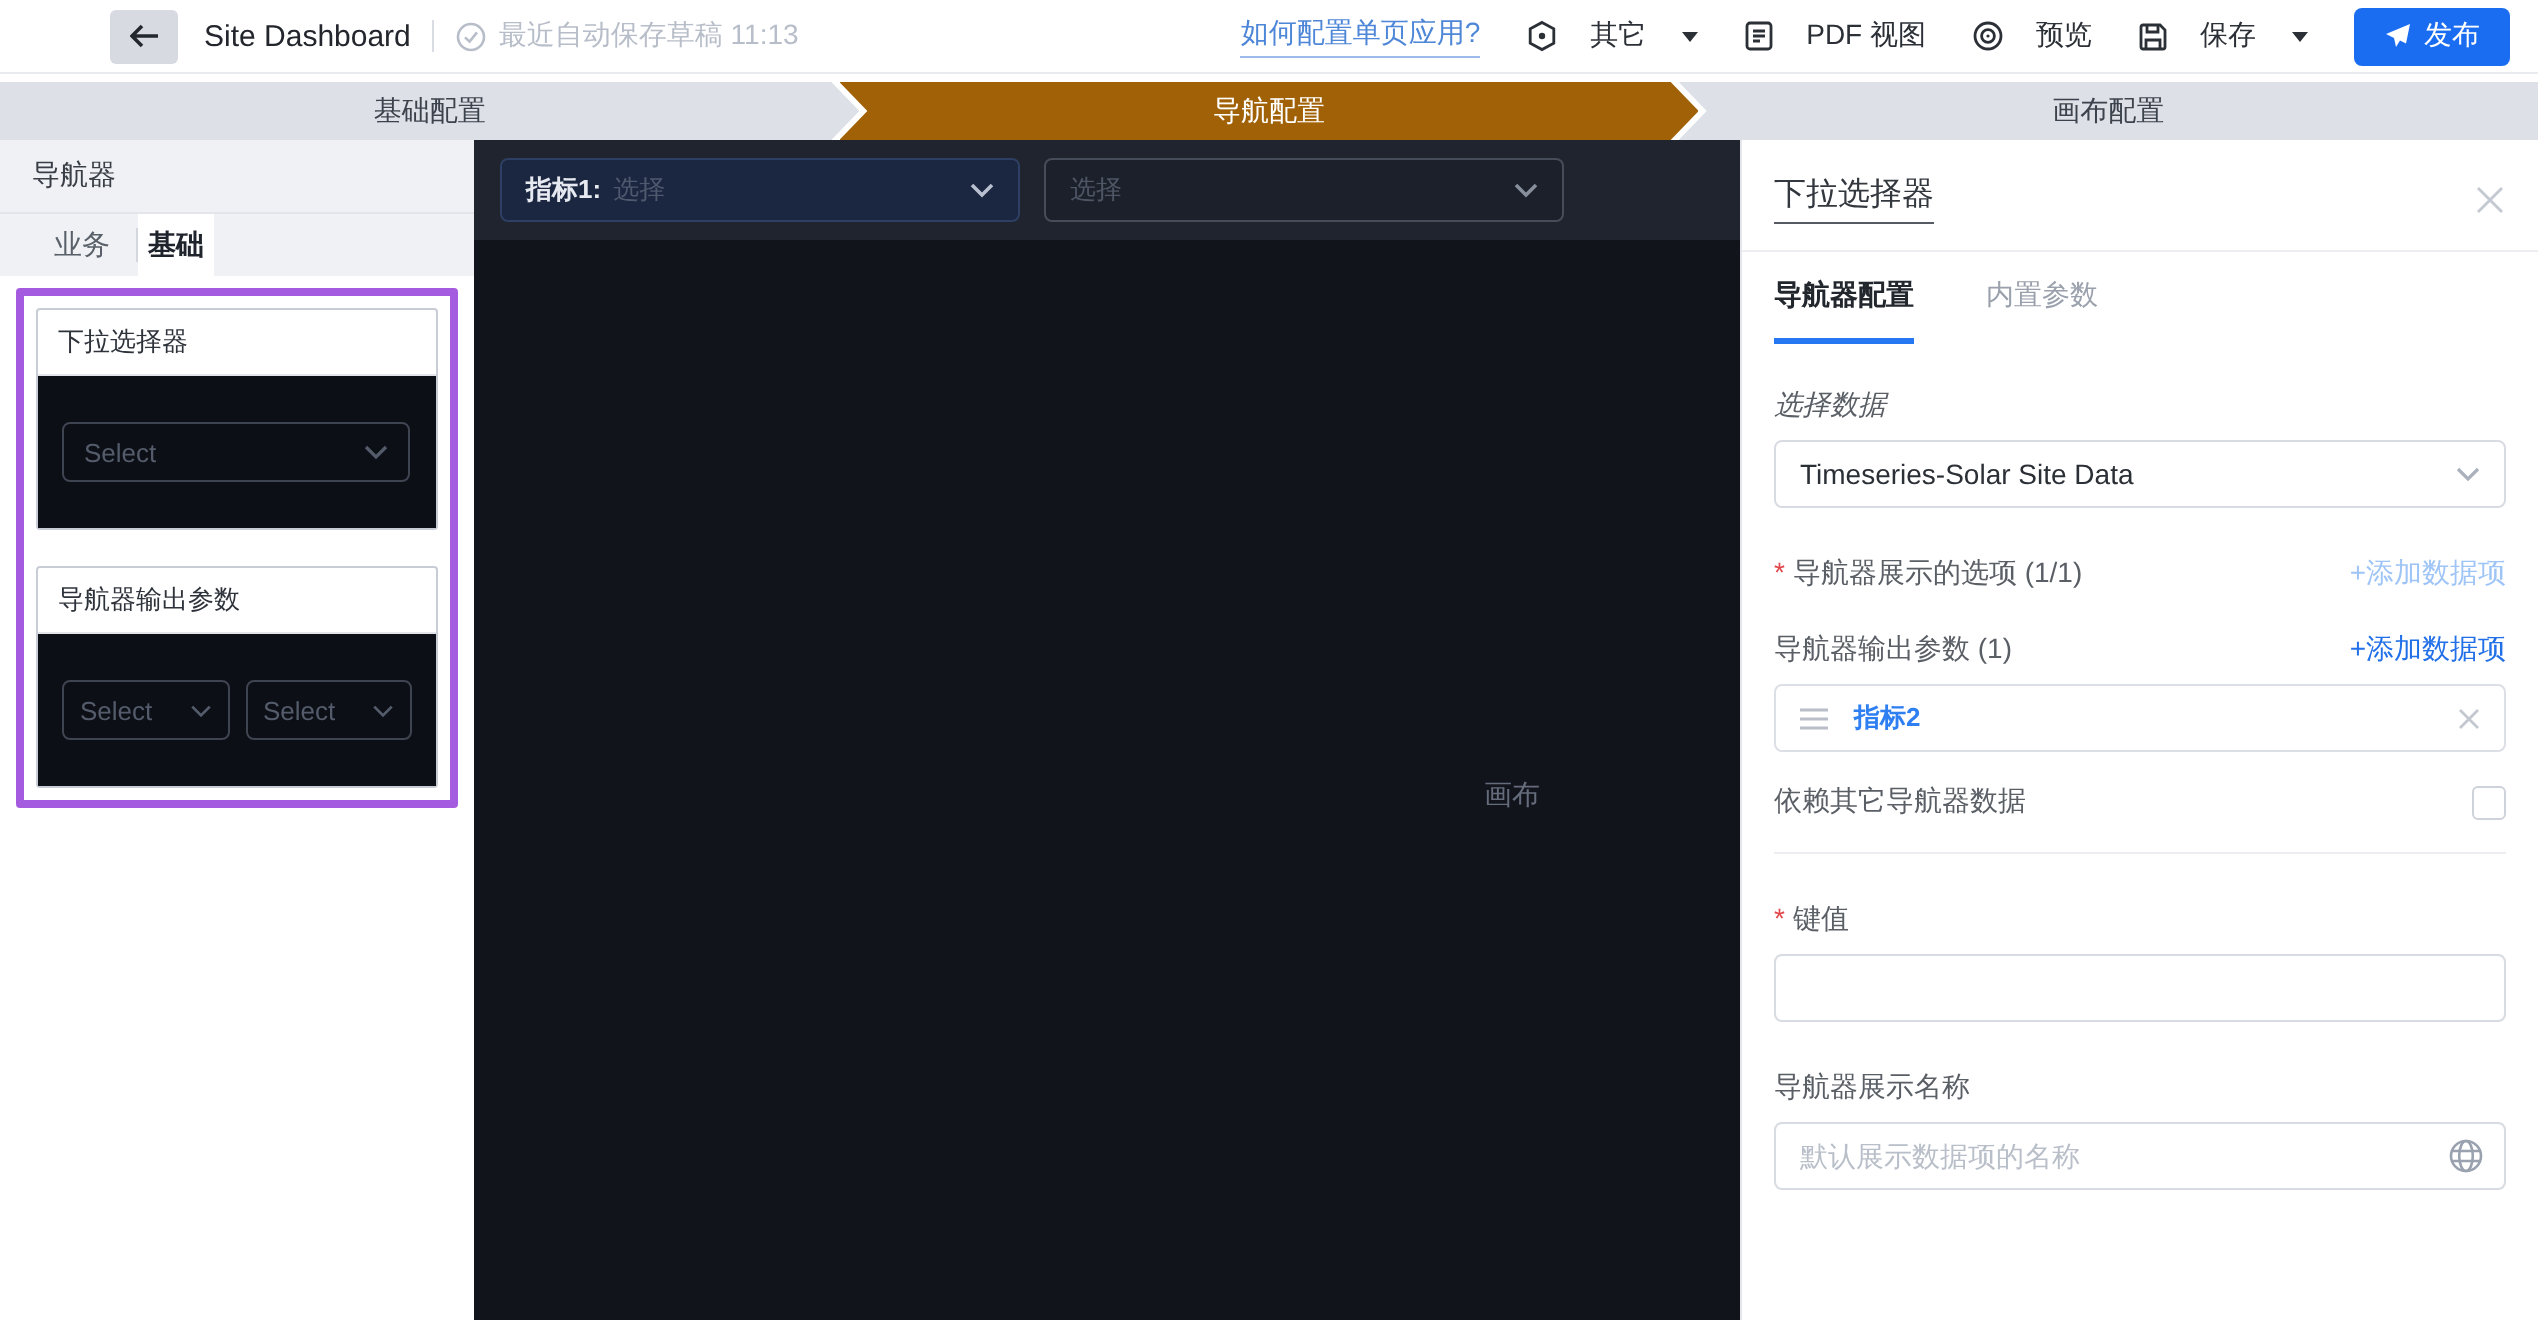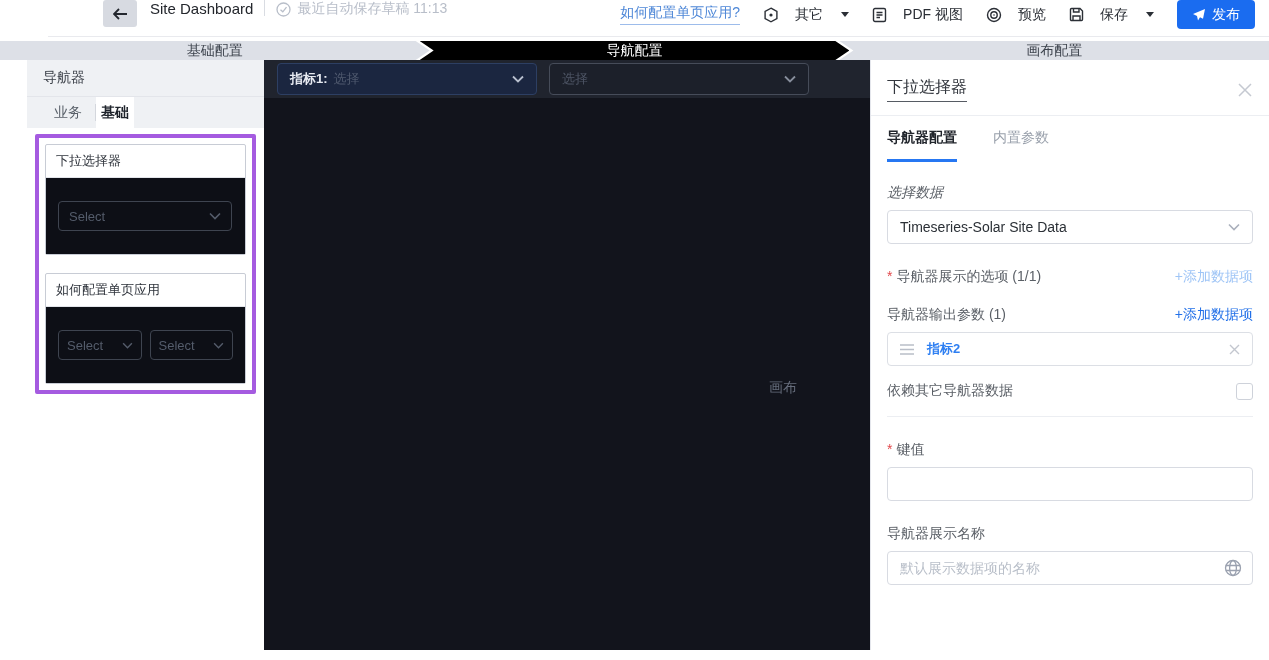--- a/index.html
+++ b/index.html
@@ -2,54 +2,54 @@
 <html><head>
 <meta charset="utf-8">
 <style>
   * { margin:0; padding:0; box-sizing:border-box; }
   html,body { width:1269px; height:660px; overflow:hidden; background:#fff;
     font-family:"Liberation Sans", sans-serif; }
   svg { display:block; }
 
   
   .topbar { height:37px; background:#fff; border-bottom:1px solid #e9eaee;
-    display:flex; align-items:flex-start;margin-left:48px; }
+    display:flex; align-items:center; }
   .back-btn { width:34px; height:27px; background:#d7dae1; border-radius:3px;
     margin-left:55px; display:flex; align-items:center; justify-content:center;
     color:#23272e; cursor:pointer; }
   .app-title { margin-left:13px; font-size:15px; color:#23262c; }
   .v-divider { width:1px; height:16px; background:#d9dce2; margin:0 11px; }
   .autosave { display:flex; align-items:center; gap:6px; color:#b8bec9; font-size:14px; }
   .topbar-right { margin-left:auto; display:flex; align-items:center; gap:23px;
     margin-right:14px; }
   .help-link { color:#4e87d7; font-size:14px; border-bottom:1px solid #9dbceb;
     padding-bottom:2px; cursor:pointer; }
   .tool-item { display:flex; align-items:center; gap:16px; color:#2b2f36;
     font-size:14px; cursor:pointer; }
   .caret { width:0; height:0; border-left:4px solid transparent;
     border-right:4px solid transparent; border-top:5px solid #2b2f36; margin-left:2px; }
   .publish-btn { background:#1a6cf0; color:#fff; font-size:14px; border:none;
     border-radius:4px; height:29px; padding:0 15px; display:flex; align-items:center;
     gap:6px; cursor:pointer; }
 
   
-  .steps { display:flex; margin-top:4px; height:19px; background:#fff; }
+  .steps { display:flex; margin-top:4px; height:29px; background:#fff; }
   .step { flex:1 1 0; background:#dde0e7; color:#3d434d; font-size:14px;
     display:flex; align-items:center; justify-content:center; cursor:pointer;
     clip-path:polygon(0 0, calc(100% - 14px) 0, 100% 50%, calc(100% - 14px) 100%, 0 100%, 14px 50%); }
   .step:first-child { clip-path:polygon(0 0, calc(100% - 14px) 0, 100% 50%, calc(100% - 14px) 100%, 0 100%); }
   .step:last-child { clip-path:polygon(0 0, 100% 0, 100% 100%, 0 100%, 14px 50%); }
   .step + .step { margin-left:-10px; }
-  .step.active { background:#000000; color:#fff; }
+  .step.active { background:#a16207; color:#fff; }
 
   
   .main { display:flex; height:590px; }
 
   
-  .sidebar { width:237px; background:#86efac; display:flex; flex-direction:column;margin-left:27px; }
+  .sidebar { width:237px; background:#86efac; display:flex; flex-direction:column; }
   .sidebar-head { background:#eff1f4; padding:9px 16px; font-size:14px; color:#3a3f47;
     border-bottom:1px solid #e3e5ea; }
   .sidebar-tabs { background:#eff1f4; display:flex; align-items:stretch;
     padding-left:14px; height:31px; }
   .s-tab { font-size:14px; color:#596069; display:flex; align-items:center;
     padding:0 13px; cursor:pointer; }
   .s-tab-div { width:1px; background:#d4d7dd; margin:7px 0; }
   .s-tab.active { background:#fff; color:#1f242c; font-weight:bold; padding:0 5px; }
   .sidebar-body { background:#fff; flex:1; }
   .hl-box { margin:6px 0 0 8px; width:221px; border:4px solid #a55be0;
@@ -61,21 +61,21 @@
   .widget-preview { background:#0d0f16; height:76px; display:flex;
     align-items:center; padding:0 12px; gap:8px; }
   .dark-select { border:1px solid #3e4450; border-radius:4px; height:30px;
     color:#545c6b; font-size:13px; display:flex; align-items:center;
     justify-content:space-between; padding:0 10px; cursor:pointer; }
   .dark-select.wide { width:174px; }
   .dark-select.half { width:85px; padding:0 8px; }
 
   
   .canvas { flex:1; background:#12141c; position:relative; }
-  .canvas-toolbar { height:38px; background:#20242e; display:flex; align-items:center;
+  .canvas-toolbar { height:50px; background:#20242e; display:flex; align-items:center;
     padding-left:13px; gap:12px; }
   .dd { width:260px; height:32px; border-radius:4px; display:flex; align-items:center;
     padding:0 12px; font-size:13px; cursor:pointer; }
   .dd1 { background:#1b2640; border:1px solid #2d3f63; }
   .dd1 .dd-label { color:#e6e9f0; font-weight:bold; }
   .dd1 .dd-ph { color:#4f596e; margin-left:6px; }
   .dd1 .chev { color:#b9c0cf; }
   .dd2 { background:#1c202a; border:1px solid #464c59; }
   .dd2 .dd-ph { color:#4f5666; }
   .dd2 .chev { color:#878e9c; }
@@ -211,21 +211,21 @@
             <div class="dark-select wide">
               <span>Select</span>
               <svg width="12" height="8" viewBox="0 0 12 8" fill="none" stroke="#545c6b" stroke-width="1.6">
                   <path d="M1 1.5 L6 6.5 L11 1.5"></path>
                 </svg>
             </div>
           </div>
         </div>
 
         <div class="widget-card">
-          <div class="widget-title">如何配置单页应用</div>
+          <div class="widget-title">导航器输出参数</div>
           <div class="widget-preview">
             <div class="dark-select half">
               <span>Select</span>
               <svg width="11" height="7" viewBox="0 0 12 8" fill="none" stroke="#545c6b" stroke-width="1.6">
                   <path d="M1 1.5 L6 6.5 L11 1.5"></path>
                 </svg>
             </div>
             <div class="dark-select half">
               <span>Select</span>
               <svg width="11" height="7" viewBox="0 0 12 8" fill="none" stroke="#545c6b" stroke-width="1.6">

